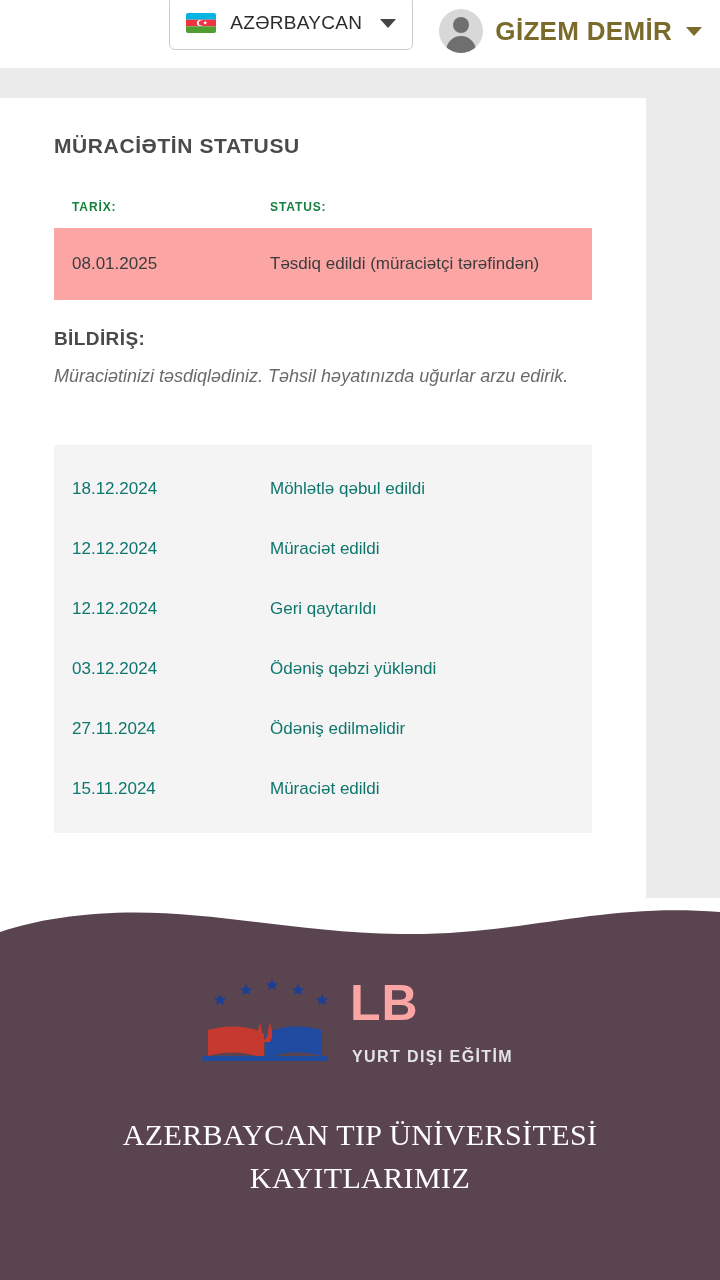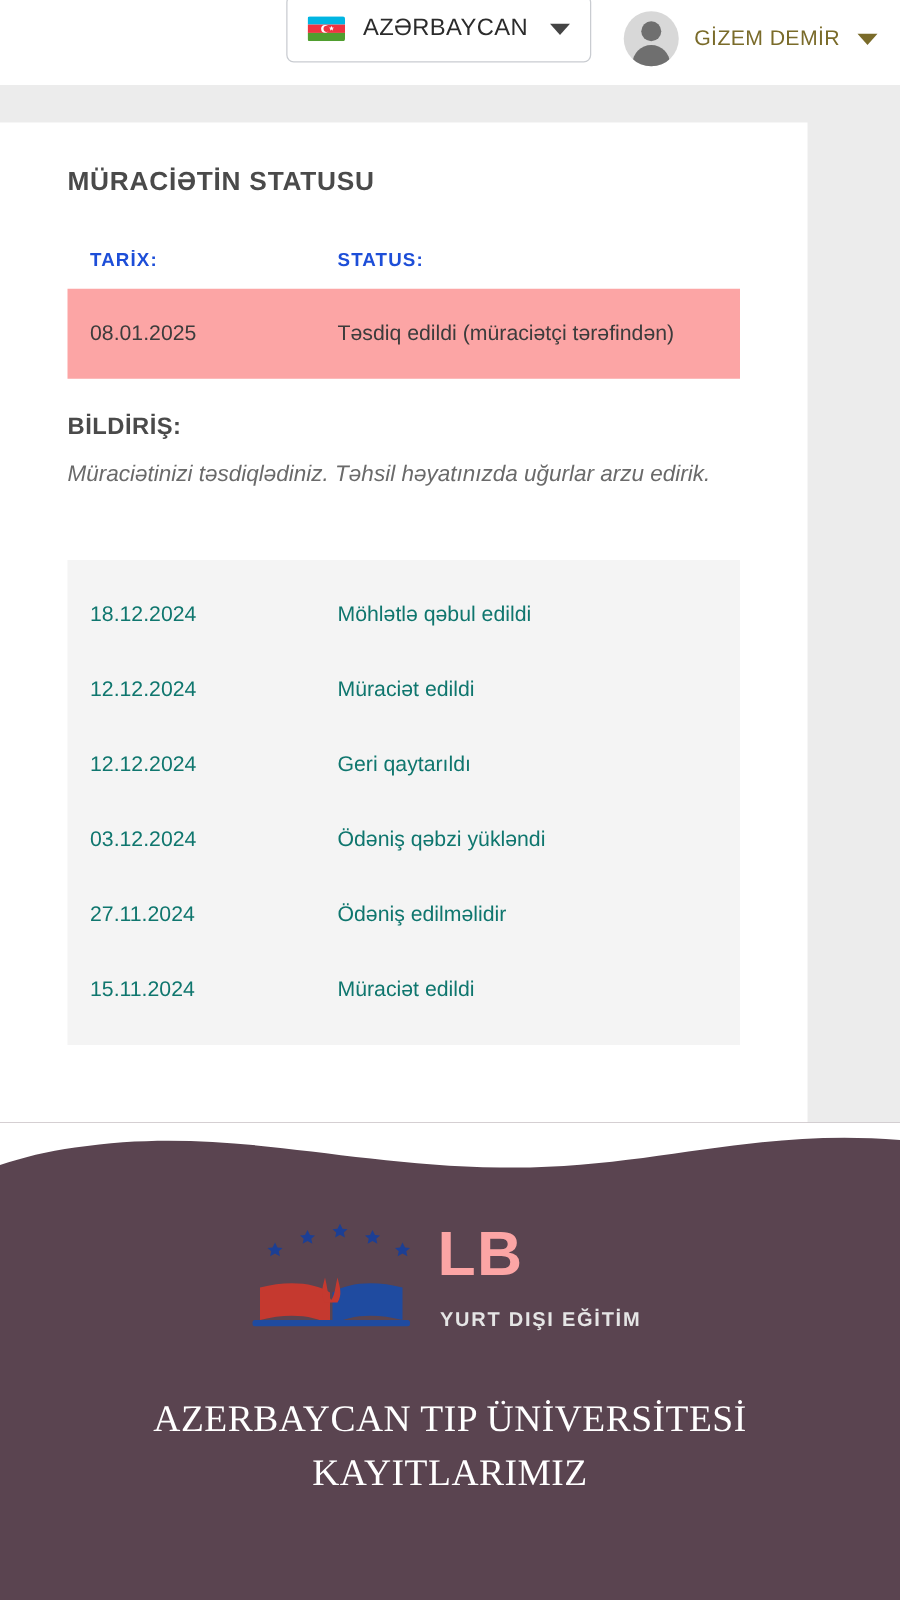--- a/index.html
+++ b/index.html
@@ -77,22 +77,22 @@
   }
   .avatar::after {
     content: "";
     position: absolute;
     width: 30px; height: 18px;
     border-radius: 15px 15px 0 0;
     background: #6f6f6f;
     left: 7px; top: 27px;
   }
   .user-name {
-    font-size: 17px;
-    font-weight: normal;
+    font-size: 26px;
+    font-weight: bold;
     color: #7a6b2a;
     letter-spacing: .3px;
   }
   .user-caret {
     width: 0; height: 0;
     border-left: 8px solid transparent;
     border-right: 8px solid transparent;
     border-top: 9px solid #7a6b2a;
     margin-left: 2px;
   }
@@ -116,23 +116,23 @@
     font-weight: bold;
     color: #4a4a4a;
     letter-spacing: .6px;
     margin-bottom: 42px;
   }
   .head-row {
     display: flex;
     padding: 0 18px 14px 18px;
   }
   .head-cell {
-    font-size: 15px;
-    font-weight: bold;
-    color: #1d4ed8;
+    font-size: 12px;
+    font-weight: bold;
+    color: #15803d;
     letter-spacing: .9px;
   }
   .col-date { width: 198px; flex: none; }
   .col-status { flex: 1; }
 
   .status-strip {
     background: #fca5a5;
     display: flex;
     align-items: center;
     padding: 26px 18px;

